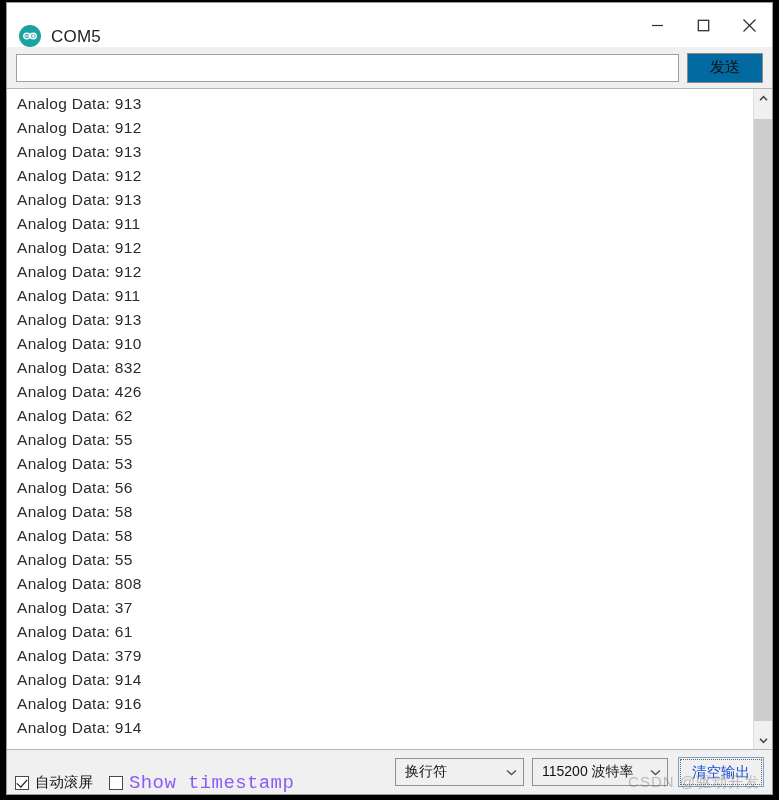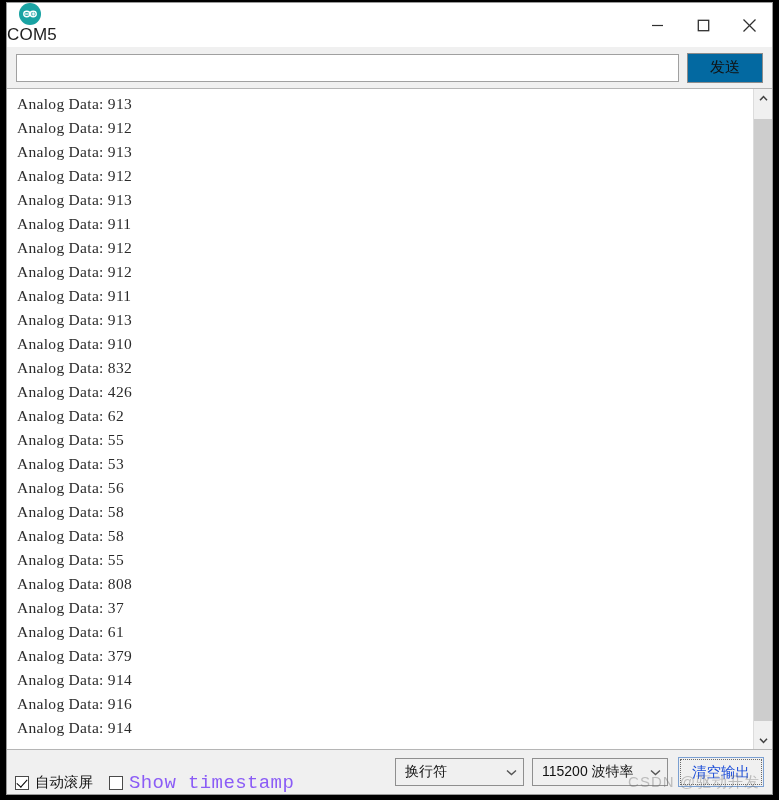--- a/index.html
+++ b/index.html
@@ -27,23 +27,22 @@
     flex-direction: column;
     overflow: hidden;
   }
 
   
   .titlebar {
     height: 44px;
     min-height: 44px;
     background: #ffffff;
     display: flex;
-    align-items: flex-start;
+    align-items: flex-end;
     position: relative;
-    flex-direction: column;
   }
   .app-icon {
     width: 22px;
     height: 22px;
     margin-left: 12px;
     margin-right: 10px;
     border-radius: 50%;
     background: #1aa3a3;
     display: flex;
     align-items: center;
@@ -122,21 +121,21 @@
     border-bottom: 1px solid #b5b5b5;
     overflow: hidden;
   }
   .console {
     flex: 1;
     padding: 3px 0 0 10px;
     overflow: hidden;
     background: #ffffff;
   }
   .line {
-    font-family: Liberation Serif, serif;
+    font-family: Liberation Sans, sans-serif;
     font-size: 15.5px;
     line-height: 24px;
     color: #2b2b2b;
     white-space: pre;
     letter-spacing: 0.3px;
   }
 
   
   .scrollbar {
     width: 18px;

